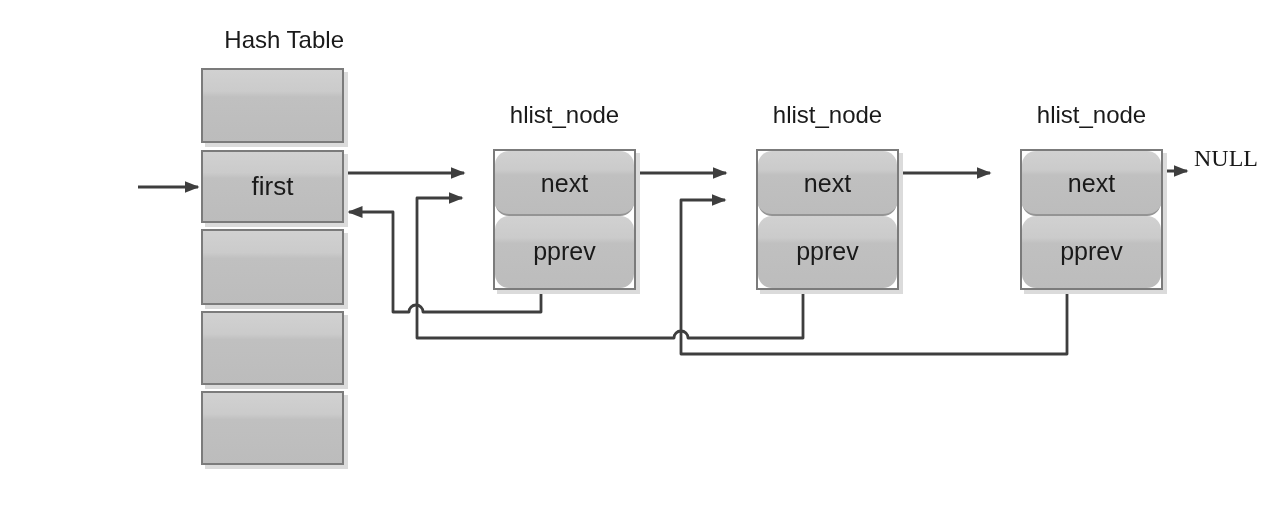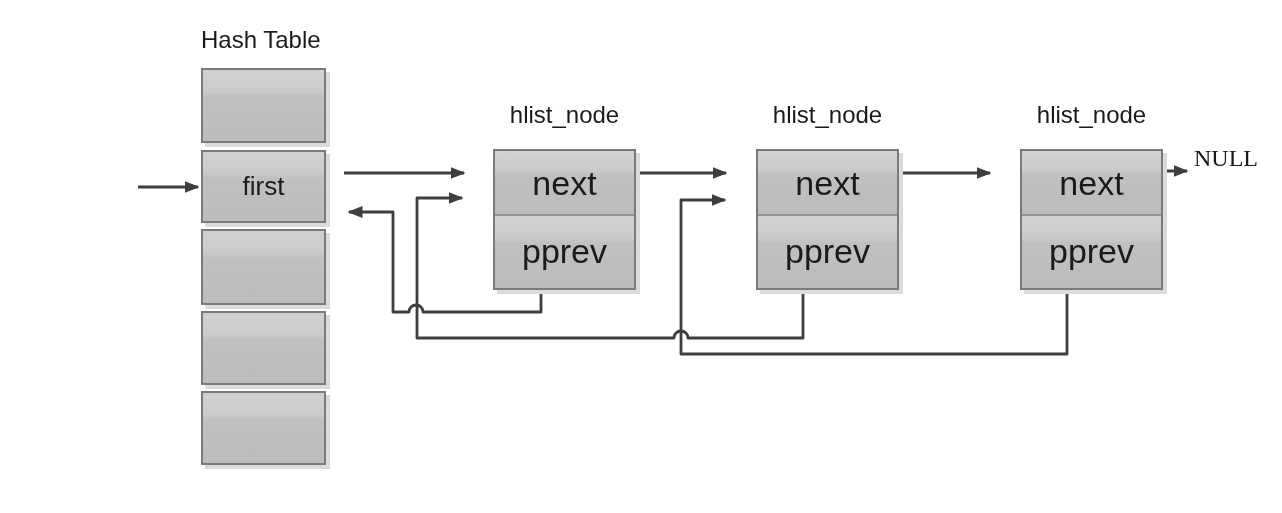--- a/index.html
+++ b/index.html
@@ -29,34 +29,34 @@
   .wires path { fill: none; stroke: var(--line); stroke-width: 2.8; stroke-linejoin: round; }
   .wires marker path { fill: var(--line); stroke: none; }
 
   .lbl {
     position: absolute;
     font-size: 24px;
     line-height: 28px;
     white-space: nowrap;
     color: var(--text);
   }
-  .title-center { text-align: left; }
+  .title-center { text-align: right; }
 
   .gradbox {
     background: linear-gradient(180deg,
       var(--fill-top) 0%,
       var(--fill-mid-light) 30%,
       var(--fill-mid-dark) 38%,
       var(--fill-bottom) 100%);
   }
 
   .bucket {
     position: absolute;
     left: 201px;
-    width: 125px;
+    width: 143px;
     border: 2px solid var(--box-border);
     box-shadow: 4px 4px 0 var(--shadow);
   }
   .bucket-label {
     display: block;
     width: 100%;
     text-align: center;
     font-size: 26px;
   }
 
@@ -76,22 +76,23 @@
     top: -50px;
     left: -10px;
     right: -10px;
     text-align: center;
     font-size: 24px;
     line-height: 28px;
   }
   .cell {
     width: 100%;
     text-align: center;
-    font-size: 34px;
+    font-size: 25px;
     color: var(--text);
+    border-radius: 14px;
   }
   .cell-next { height: 65px; line-height: 65px; border-bottom: 2px solid var(--separator); }
   .cell-pprev { flex: 1; line-height: 70px; }
 </style>
 </head>
 <body>
 
 <div class="stage">
 
   <svg class="wires" viewBox="0 0 1282 513" xmlns="http://www.w3.org/2000/svg">

